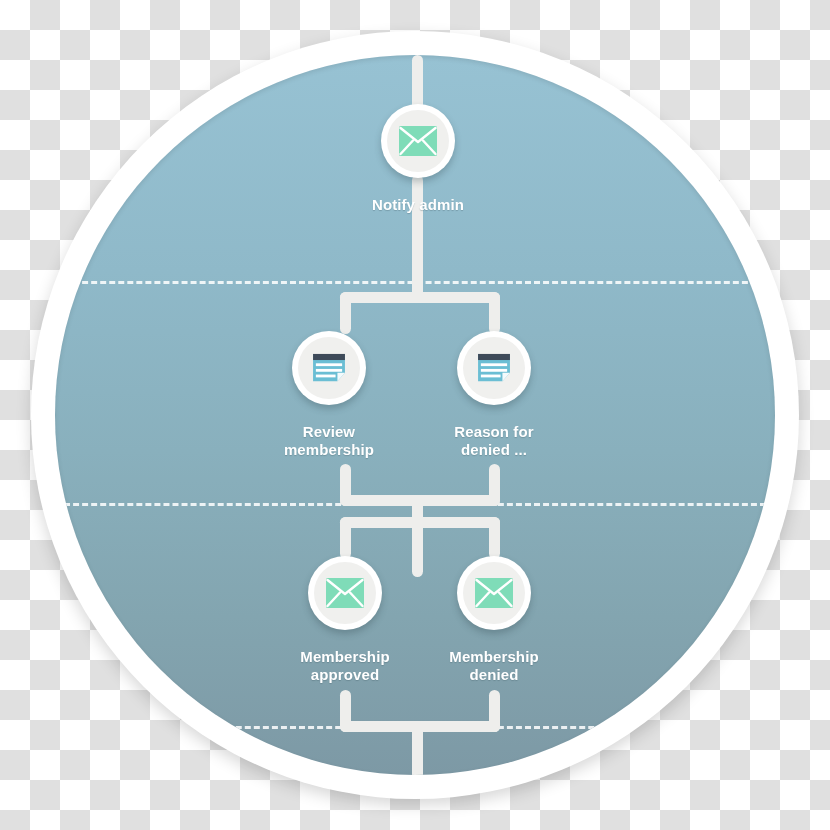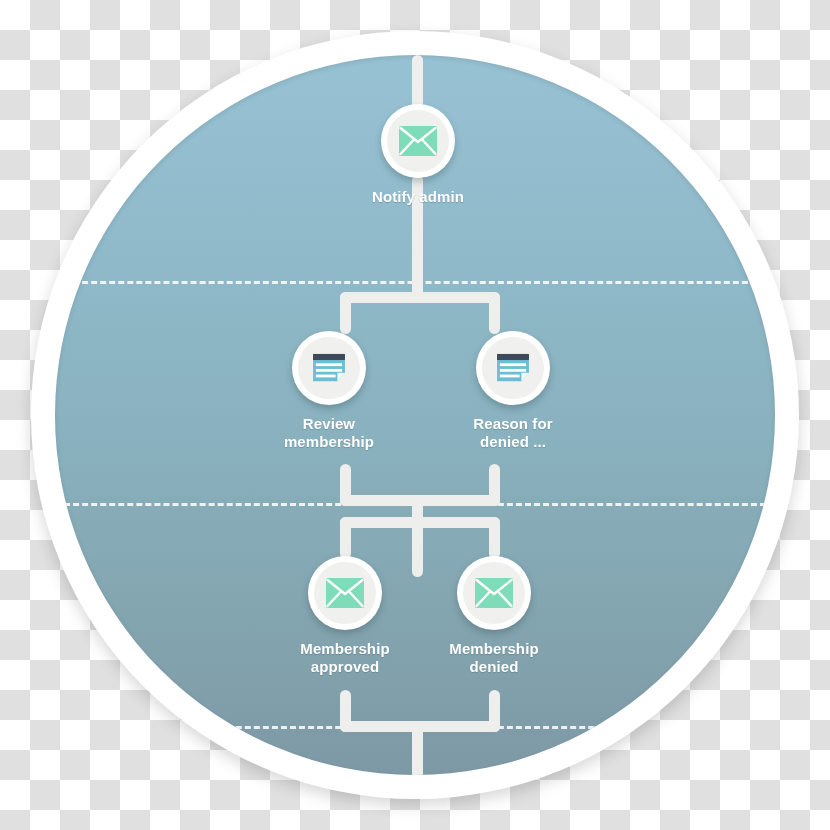--- a/index.html
+++ b/index.html
@@ -92,33 +92,33 @@
     background: #f0f0ee;
   }
   .node-icon {
     position: relative;
     z-index: 2;
     width: 38px;
     height: 30px;
     display: block;
   }
   .node-label {
-    margin-top: 10px;
+    margin-top: 18px;
     font-size: 15px;
     font-weight: bold;
     line-height: 18px;
     color: #ffffff;
     letter-spacing: 0.1px;
     text-shadow: 0 1px 1px rgba(60,85,95,0.30);
     white-space: pre-line;
   }
 
   .node-top   { left: 370px; top: 104px; }
   .node-rev   { left: 281px; top: 331px; }
-  .node-den   { left: 465px; top: 331px; }
+  .node-den   { left: 446px; top: 331px; }
   .node-appr  { left: 297px; top: 556px; }
   .node-deny  { left: 446px; top: 556px; }
 </style>
 </head>
 <body>
 
 <div id="stage">
 
   <div class="sticker">
     <div class="sticker-inner">

